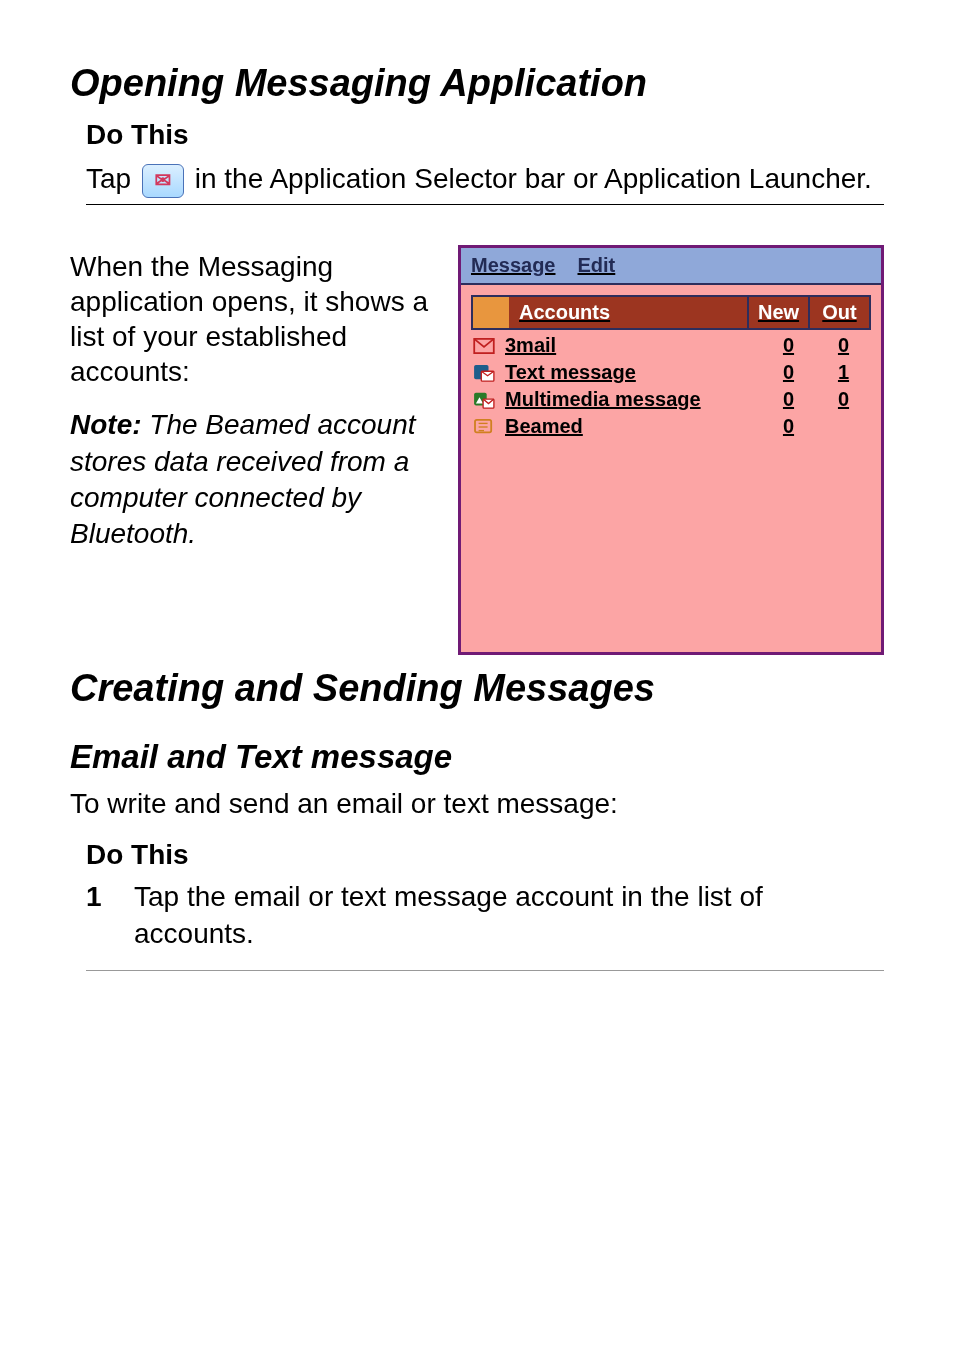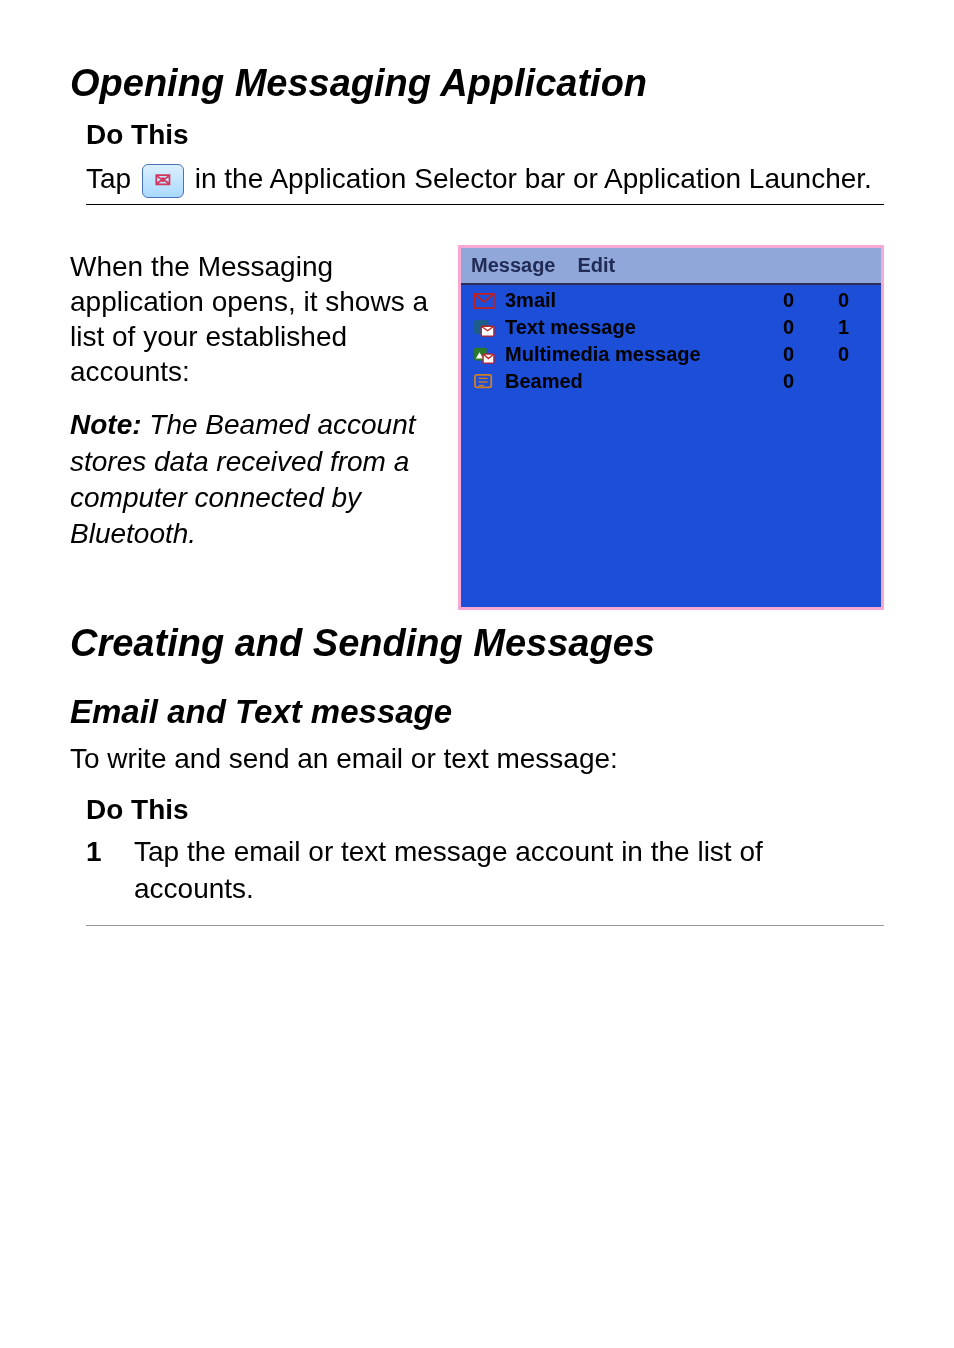--- a/index.html
+++ b/index.html
@@ -75,22 +75,23 @@
       font-style: italic;
     }
     .note-text {
       font-style: italic;
       font-size: 28px;
       line-height: 1.3;
       margin-top: 10px;
     }
     .device-screen {
       width: 420px;
-      border: 3px solid #f9a8d4;
-      background: #1d4ed8;
+      border: 3px solid #701a75;
+      background: #fca5a5;
+      text-decoration: underline;
     }
     .menubar {
       background: #8fa8d9;
       border-bottom: 2px solid #2d2d5c;
       display: flex;
       padding: 6px 10px;
       gap: 22px;
       font-weight: bold;
       color: #222b55;
       font-size: 20px;
@@ -199,20 +200,26 @@
       <div class="note-text">
         <span class="note-label">Note: </span><span>The Beamed account stores data received from a computer connected by Bluetooth.</span>
       </div>
     </div>
 
     <div class="device-screen">
       <div class="menubar">
         <span>Message</span>
         <span>Edit</span>
       </div>
+      <div class="table-header">
+        <div class="th-spacer"></div>
+        <div class="th-accounts">Accounts</div>
+        <div class="th-new">New</div>
+        <div class="th-out">Out</div>
+      </div>
       <div class="device-body">
 
         <div class="acct-row">
           <span class="acct-icon">
             <svg viewBox="0 0 24 18" width="22" height="16">
                 <rect x="1" y="1" width="22" height="16" fill="none" stroke="#c02020" stroke-width="2"></rect>
                 <polyline points="1,1 12,10 23,1" fill="none" stroke="#c02020" stroke-width="2"></polyline>
               </svg>
           </span>
           <span class="acct-name">3mail</span>

